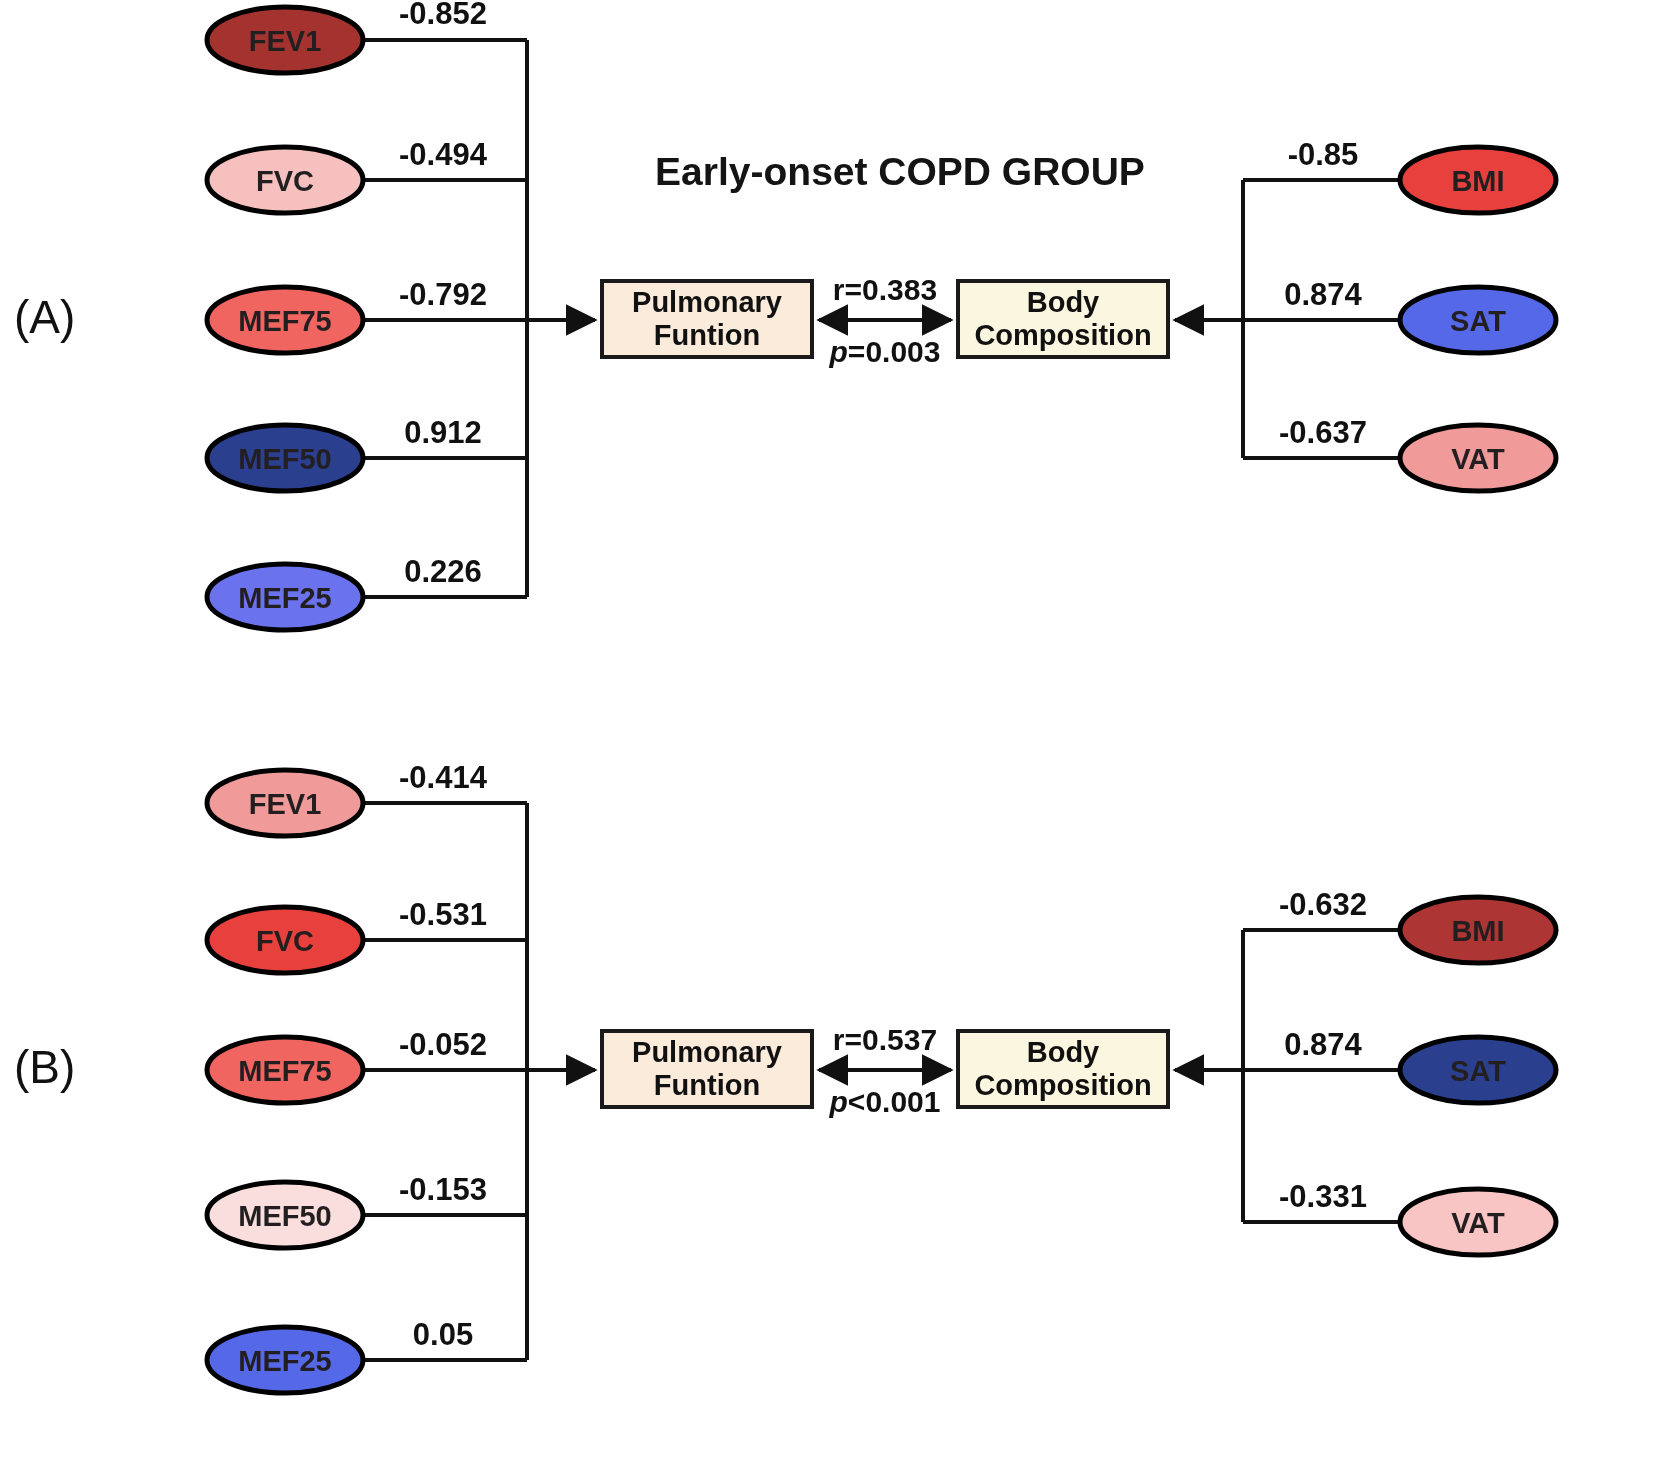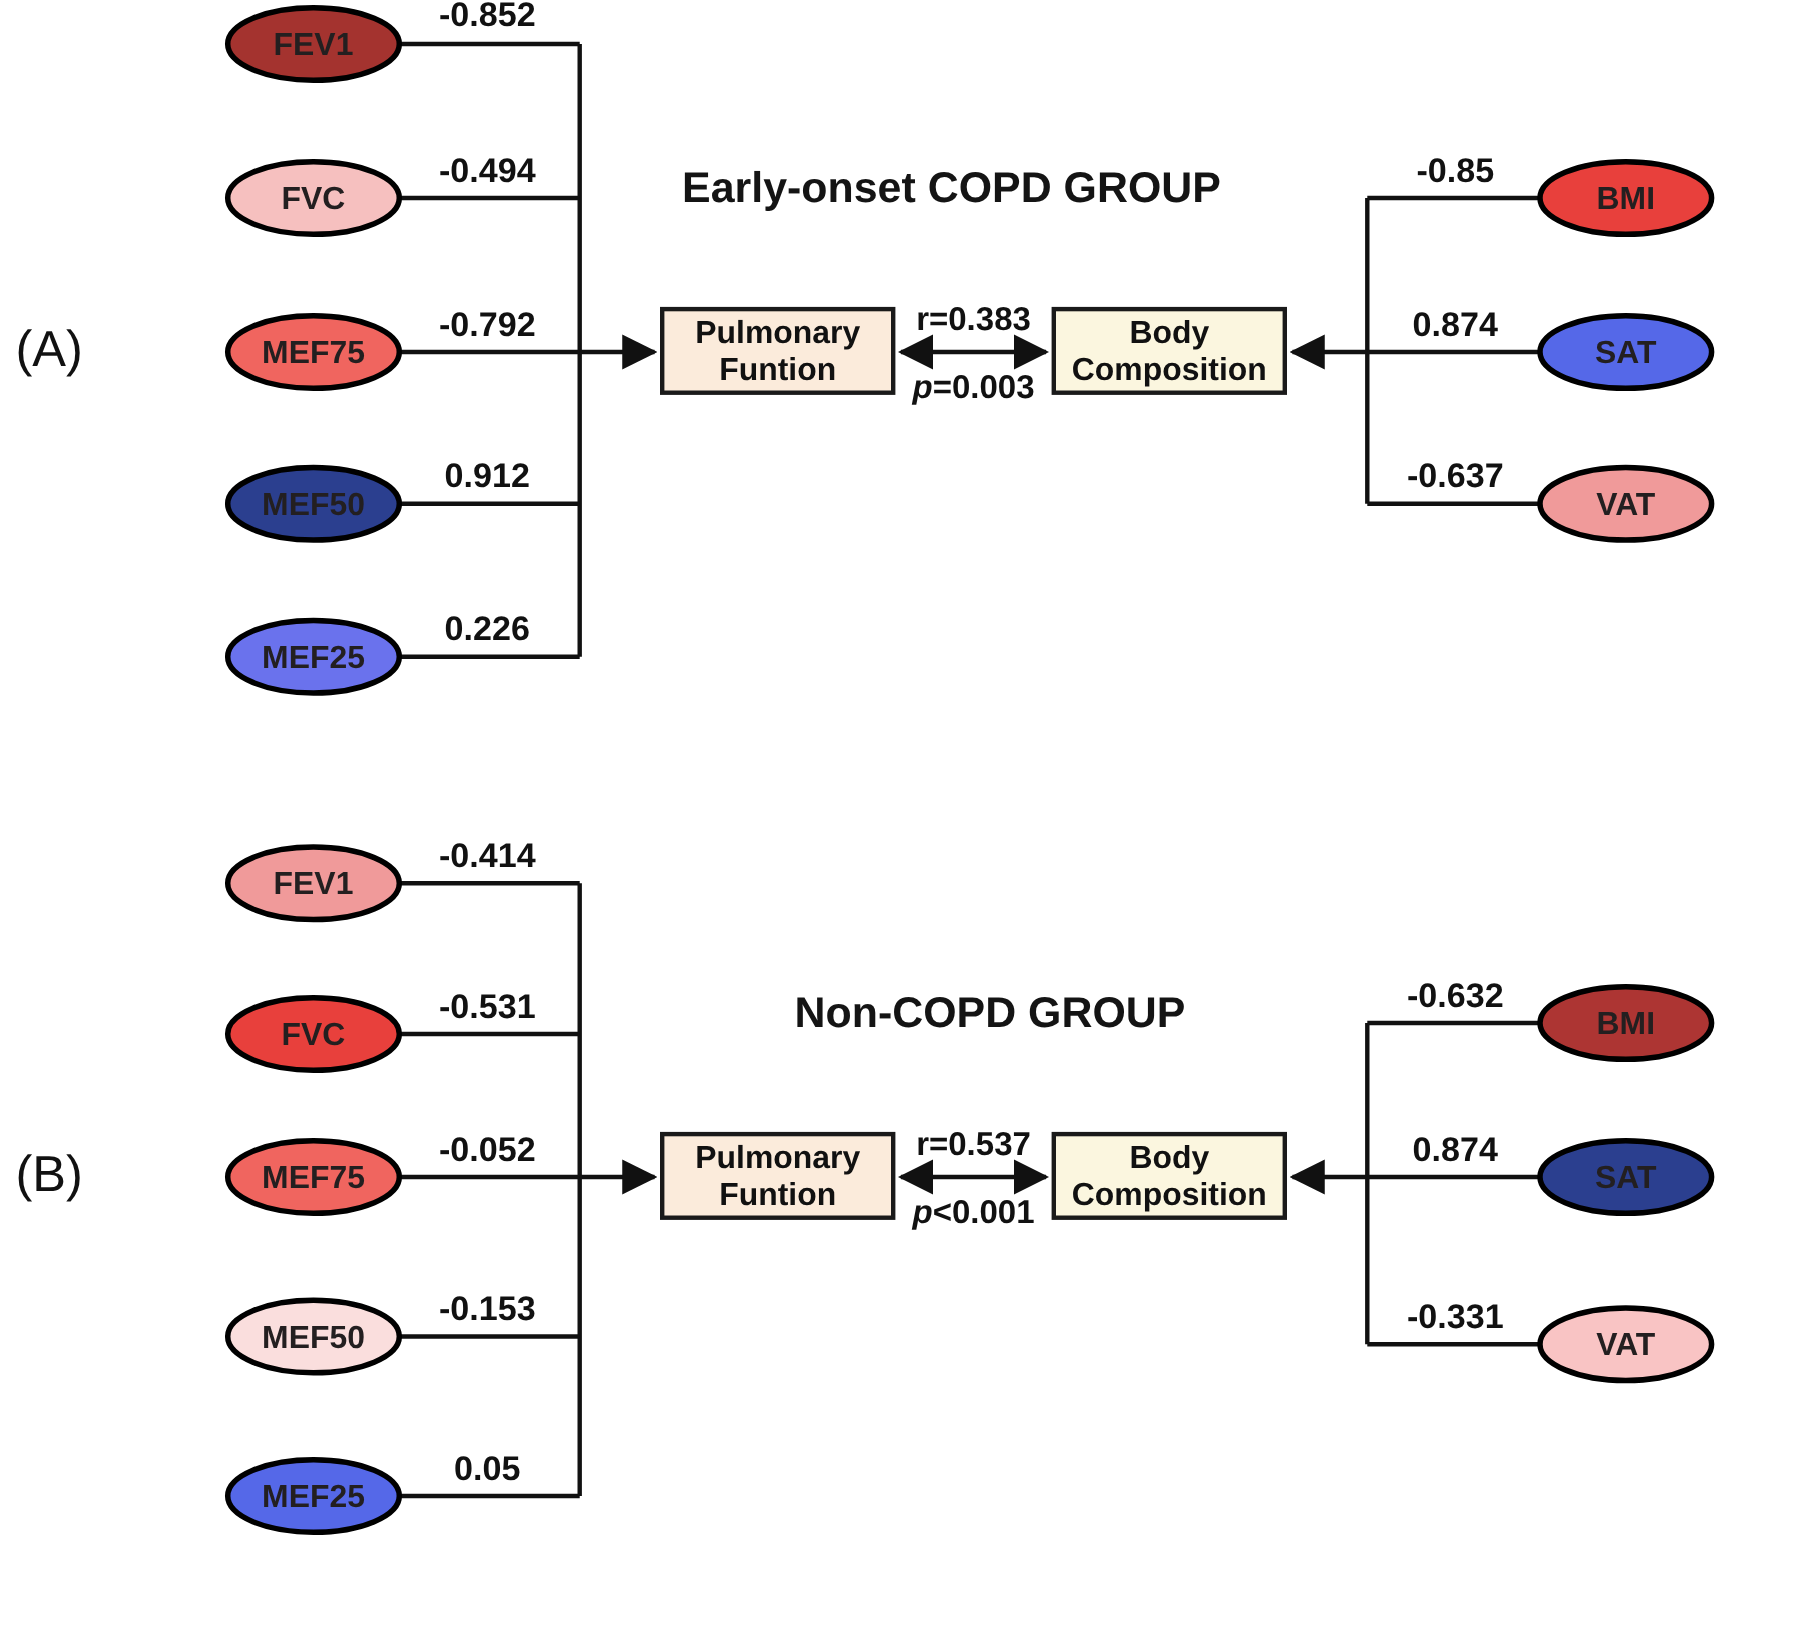--- a/index.html
+++ b/index.html
@@ -82,23 +82,22 @@
 </style>
 </head>
 <body>
 
 <div id="figure">
 
   <div class="panel-label" style="left:14px; top:290px;">(A)</div>
 
   <div class="panel-label" style="left:14px; top:1040px;">(B)</div>
 
-  <div class="group-title" style="left:605px; top:150px; width:520px;">Early-onset COPD GROUP</div>
-
-  <div class="group-title" style="left:640px; top:900px; width:520px;">Non-COPD GROUP</div>
+  <div class="group-title" style="left:640px; top:150px; width:520px;">Early-onset COPD GROUP</div>
+
 
   <svg class="diagram" viewBox="0 0 1654 1479">
     <defs>
       <marker id="arrow" viewBox="0 0 12 12" refX="11" refY="6" markerWidth="8" markerHeight="8" orient="auto-start-reverse">
         <path d="M 0 0 L 12 6 L 0 12 z" fill="#111111"></path>
       </marker>
       <marker id="arrowL" viewBox="0 0 12 12" refX="11" refY="6" markerWidth="8" markerHeight="8" orient="auto-start-reverse">
         <path d="M 0 0 L 12 6 L 0 12 z" fill="#111111"></path>
       </marker>
     </defs>

